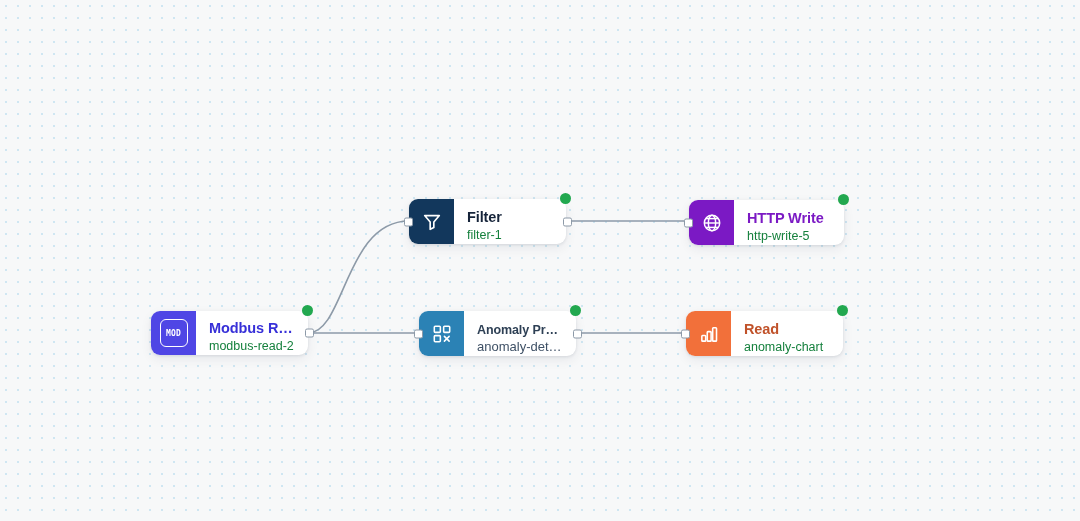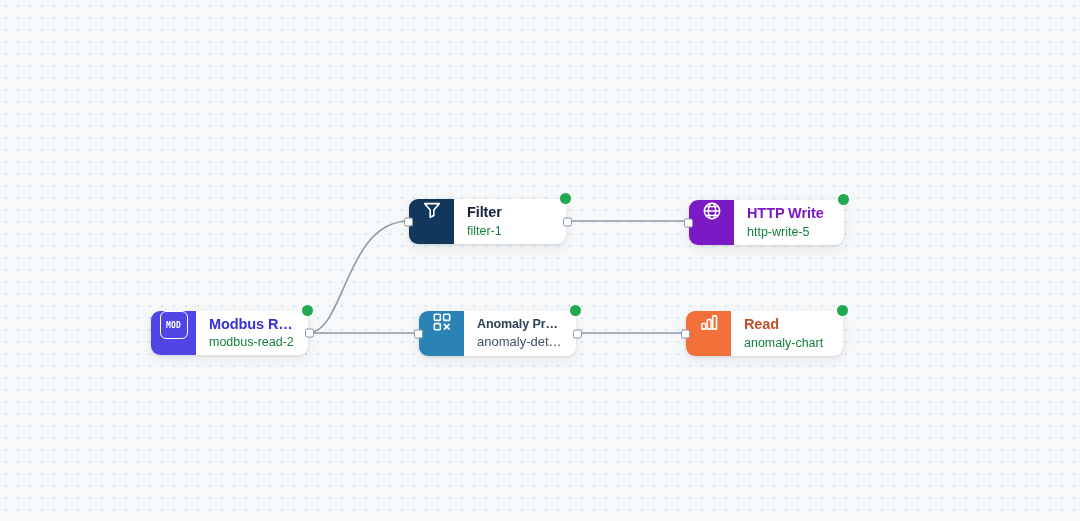--- a/index.html
+++ b/index.html
@@ -41,29 +41,30 @@
     box-shadow: 0 1px 3px rgba(16,32,56,0.10), 0 4px 12px rgba(16,32,56,0.07);
     overflow: visible;
     box-sizing: border-box;
   }
 
   .node-icon {
     width: 45px;
     flex: 0 0 45px;
     border-radius: 9px 0 0 9px;
     display: flex;
+    align-items: center;
     justify-content: center;
     color: #ffffff;
   }
 
   .node-body {
     flex: 1 1 auto;
     display: flex;
     flex-direction: column;
-    justify-content: center;
+    justify-content: flex-end;
     padding: 0 12px 0 13px;
     min-width: 0;
     overflow: hidden;
   }
 
   .node-title {
     font-size: 14.5px;
     font-weight: 700;
     line-height: 1.35;
     letter-spacing: -0.1px;

